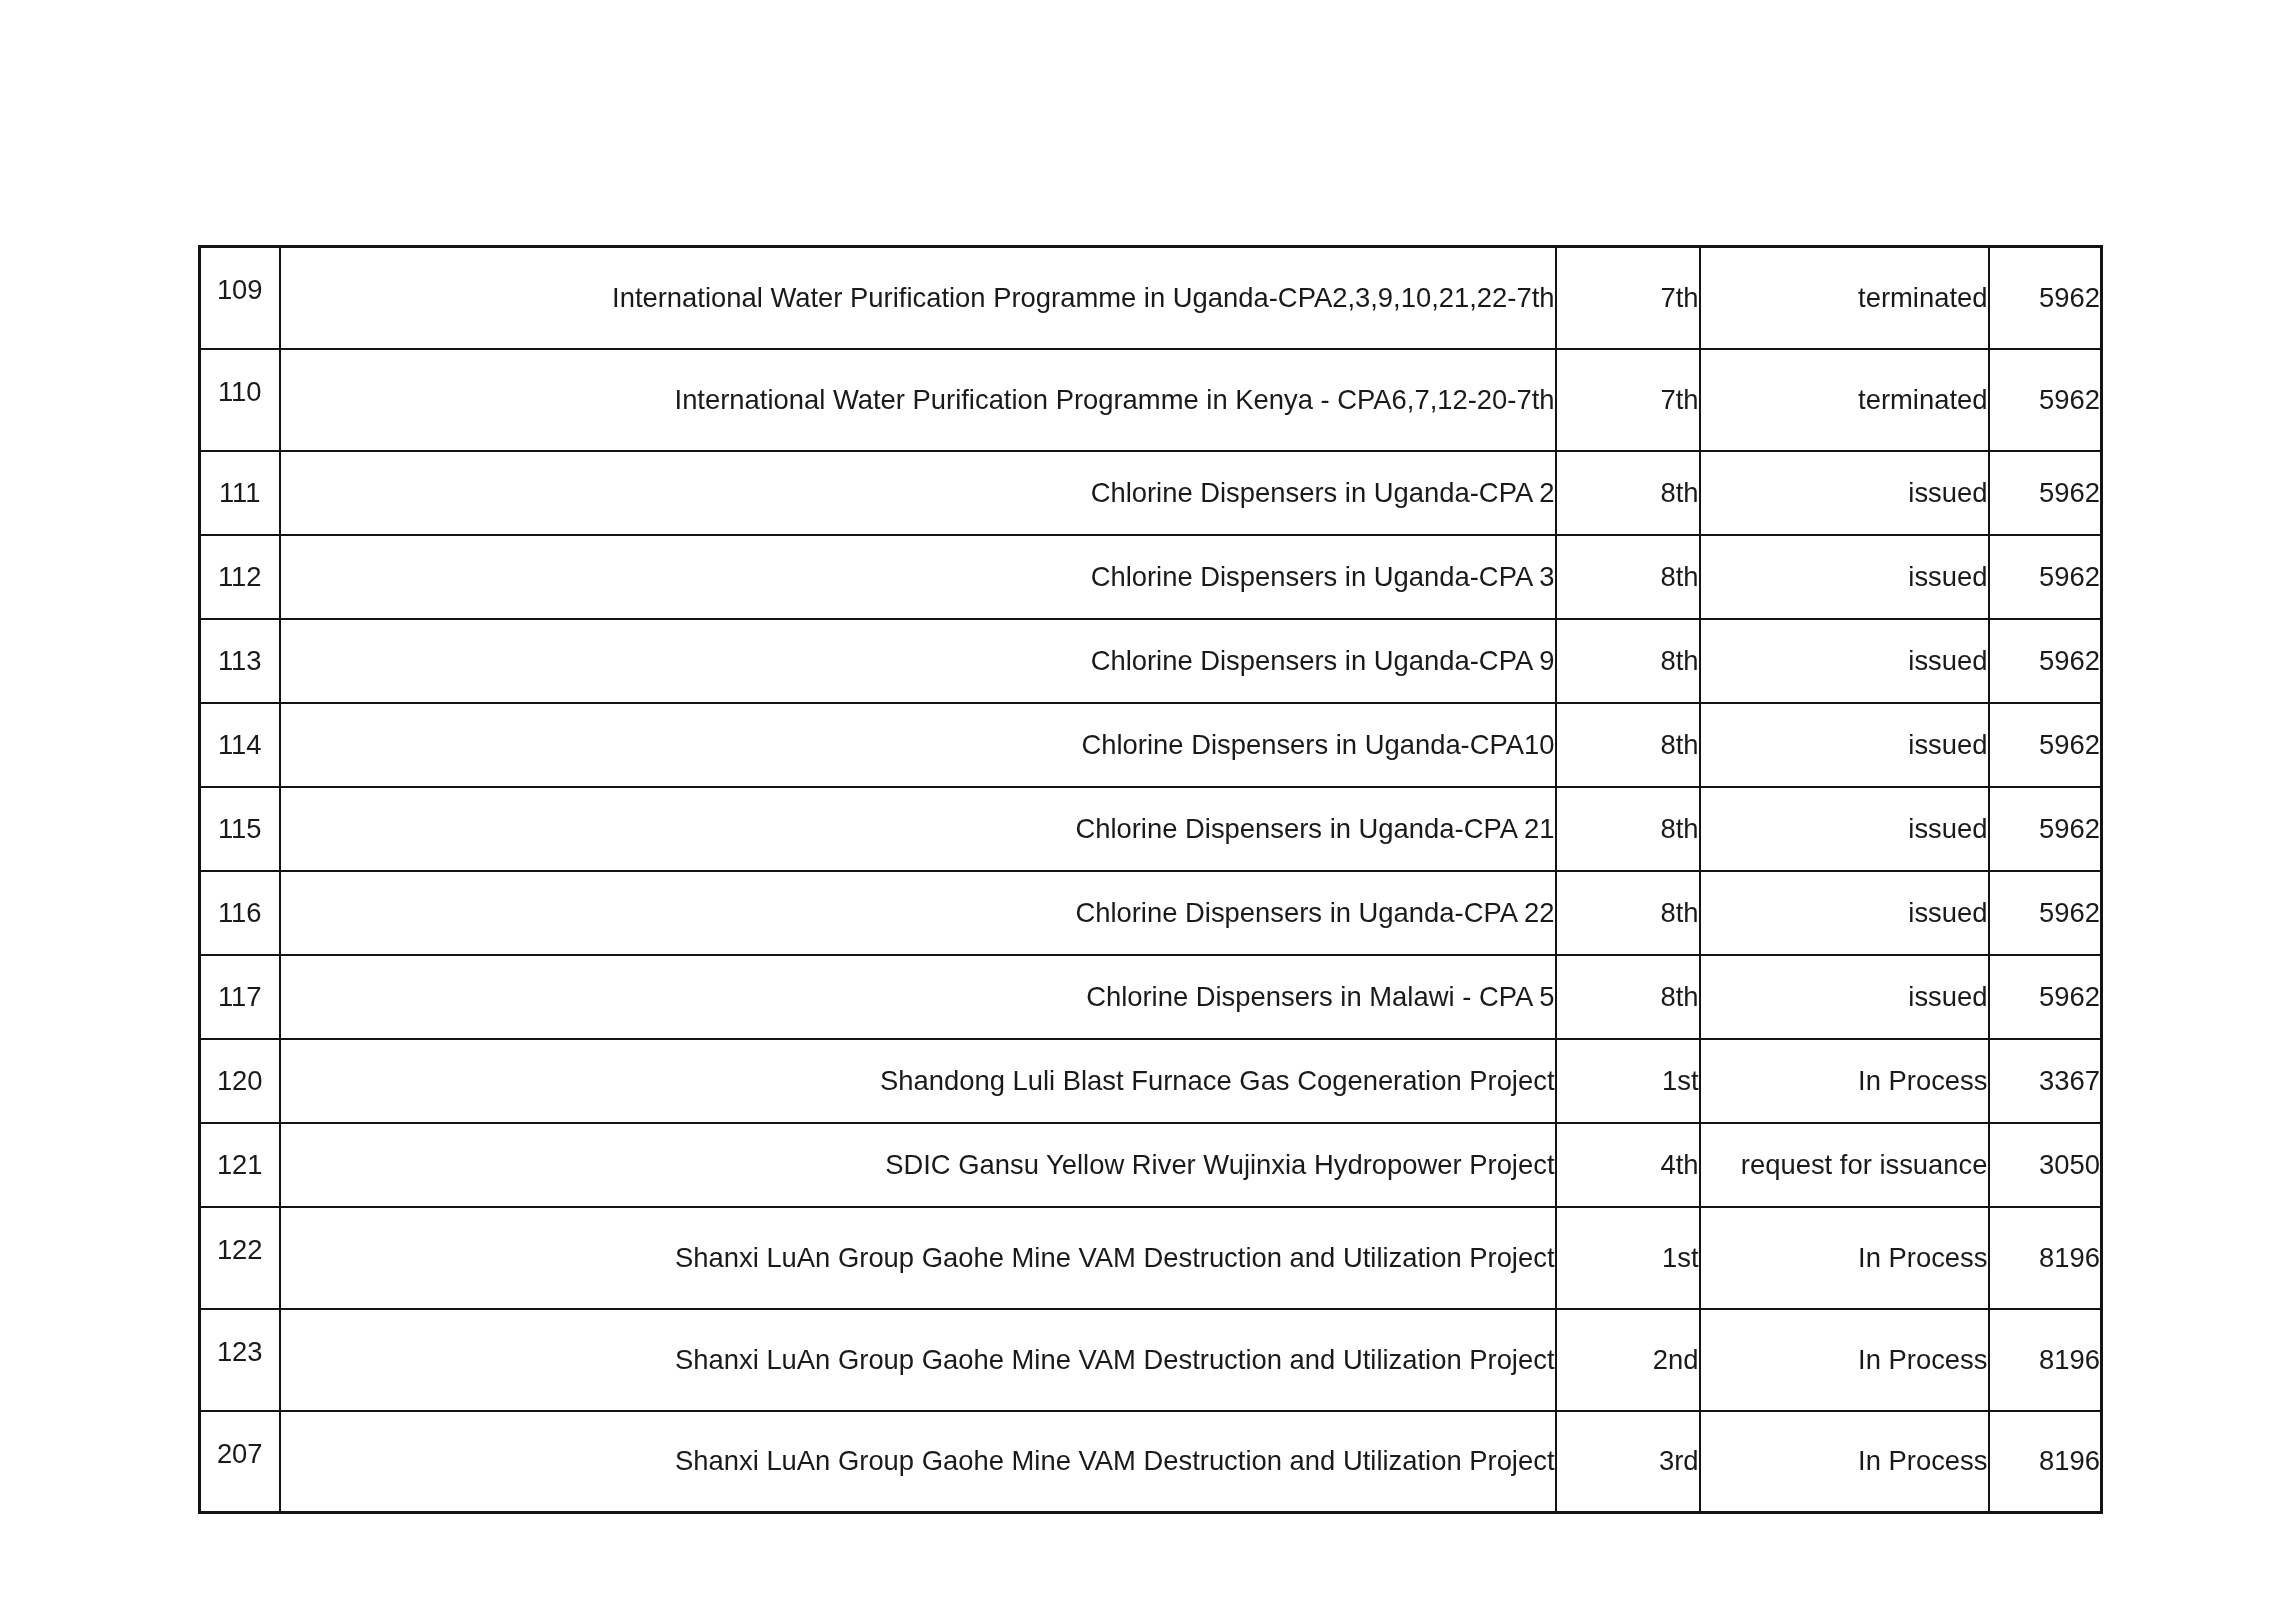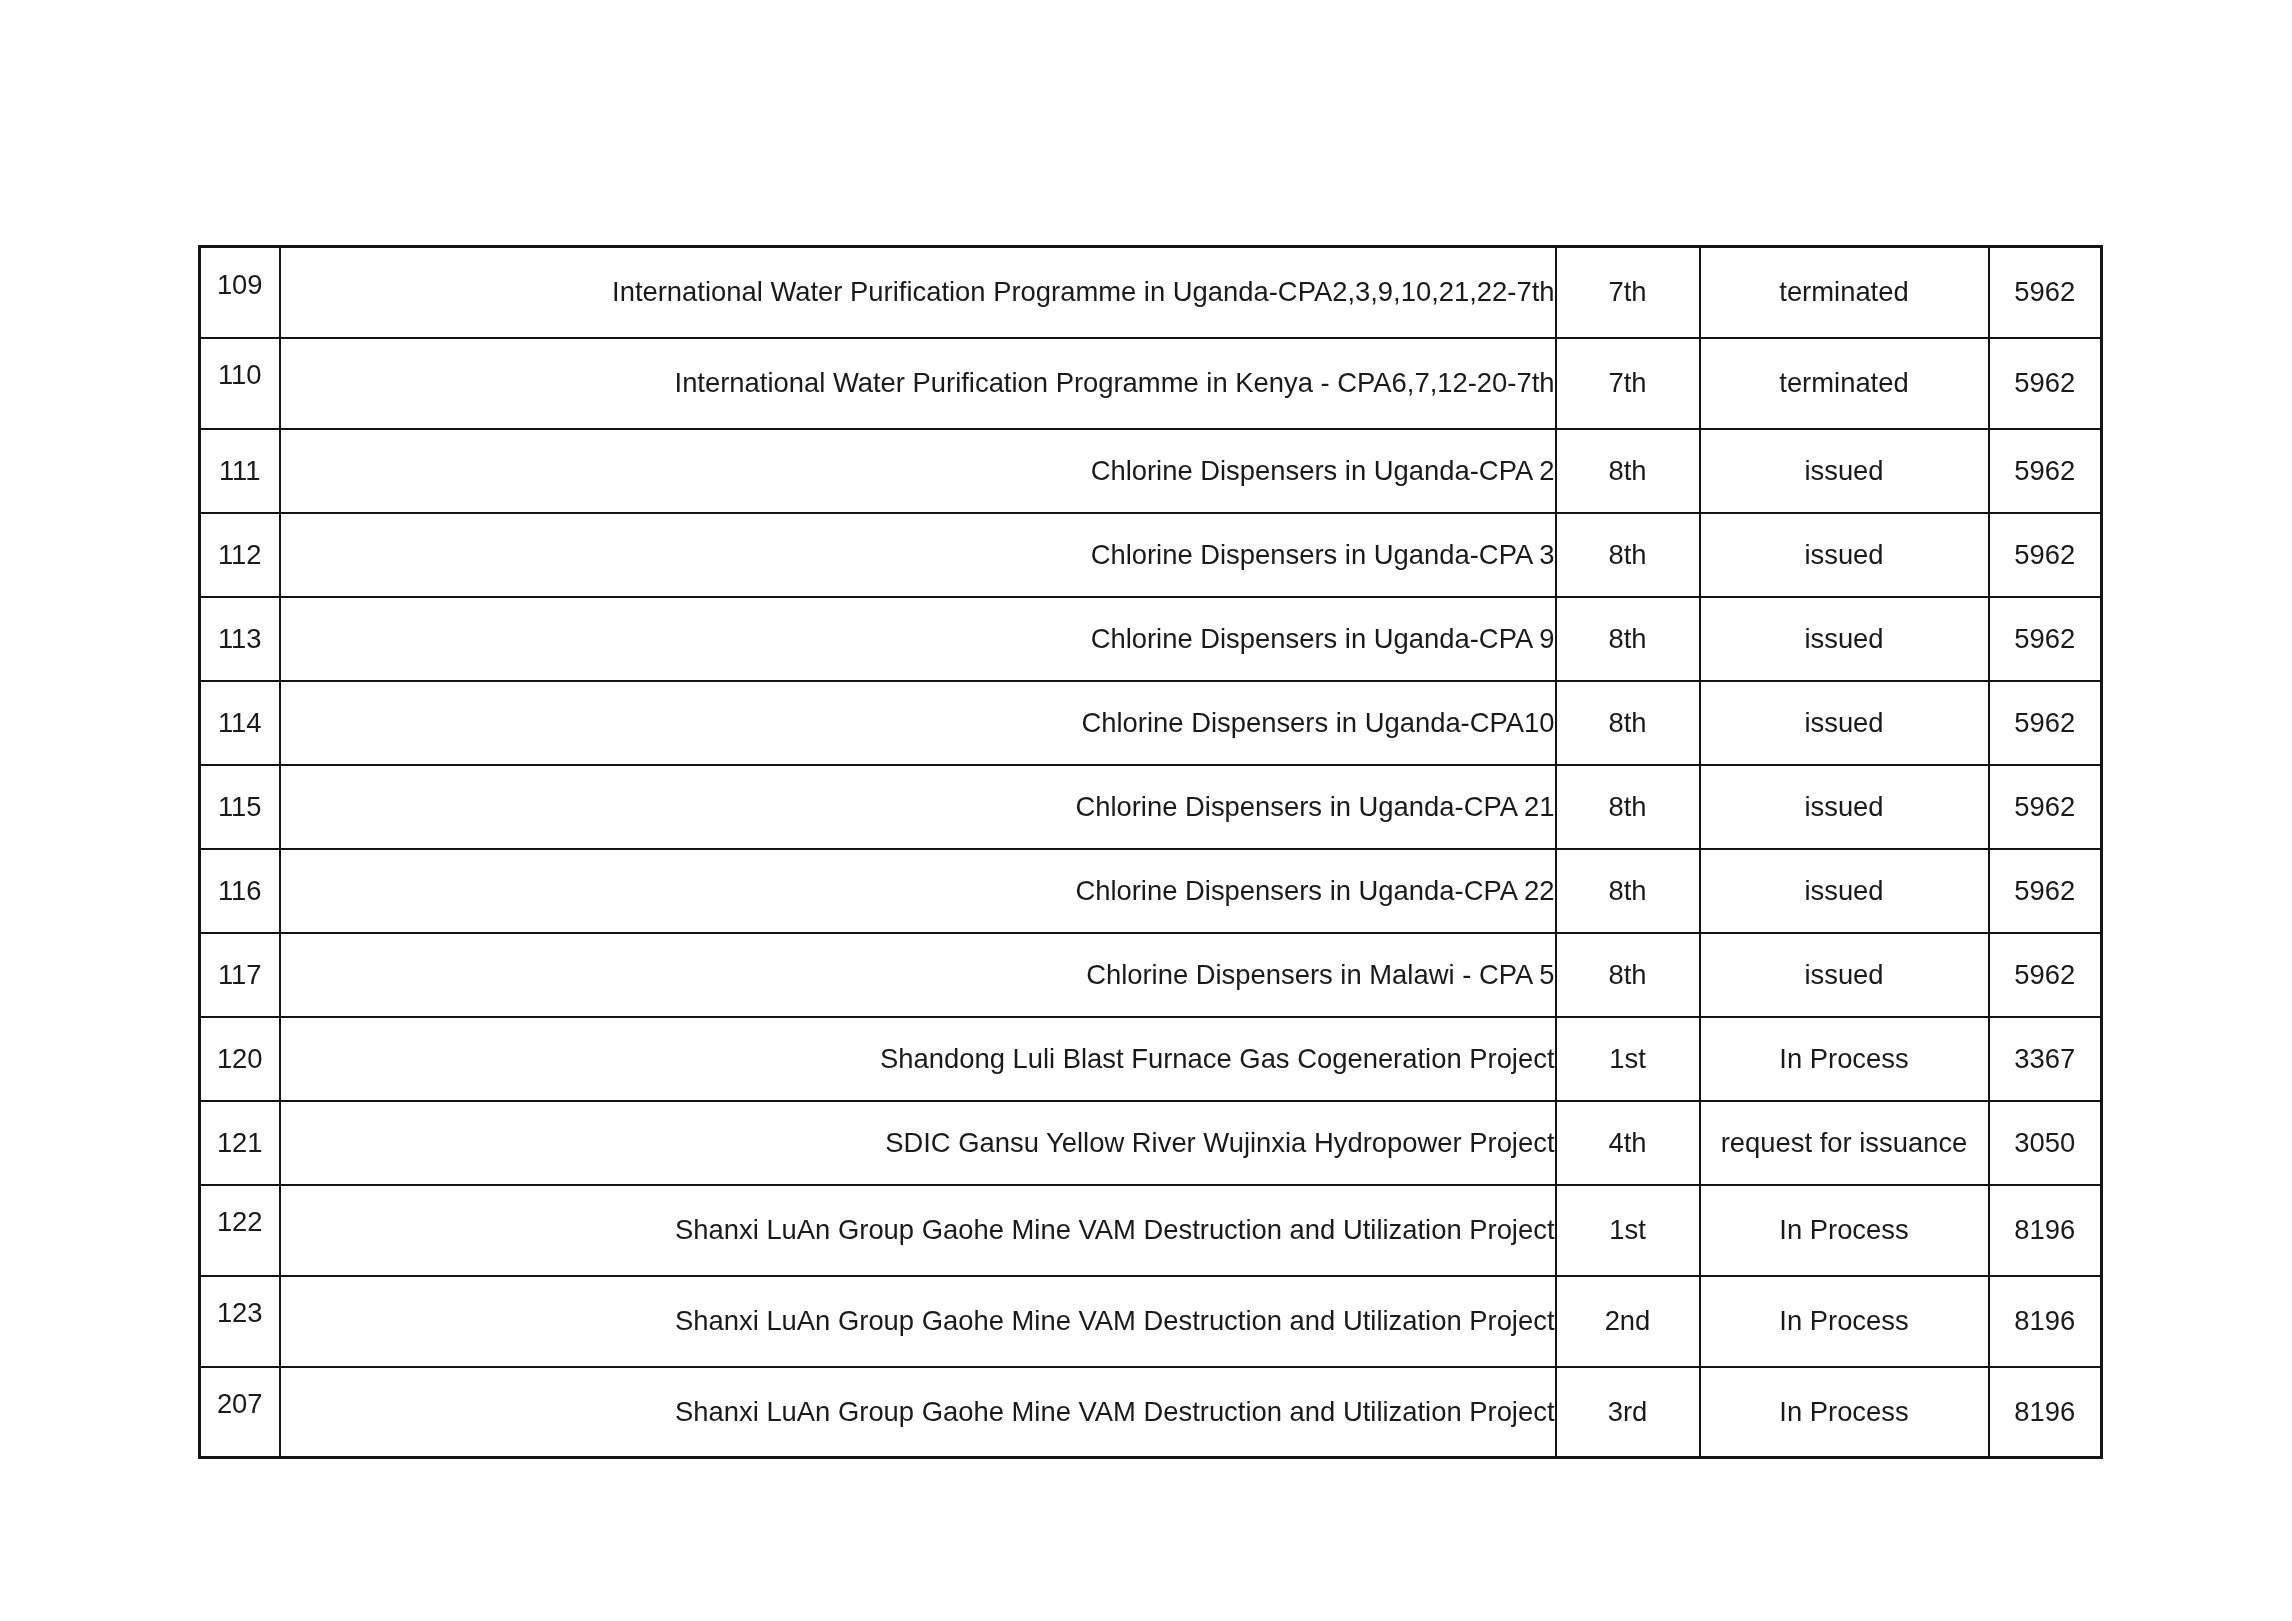--- a/index.html
+++ b/index.html
@@ -21,21 +21,21 @@
     left: 198px;
     top: 245px;
     border-collapse: collapse;
     table-layout: fixed;
     border: 3.9px solid #141414;
   }
   table.projects tr {
     height: 84px;
   }
   table.projects tr.tall {
-    height: 91px;
+    height: 102px;
   }
   table.projects td {
     border: 2.9px solid #141414;
     vertical-align: middle;
     font-size: 27.4px;
     line-height: 1.15;
     white-space: nowrap;
     overflow: hidden;
     padding: 0;
     background: #ffffff;
@@ -43,21 +43,21 @@
   td.num {
     text-align: center;
     font-size: 26.5px;
   }
   td.name {
     text-align: right;
     padding-left: 16.7px;
     padding-right: 7.8px;
   }
   td.round, td.status, td.value {
-    text-align: center;
+    text-align: right;
     padding-left: 3.9px;
     padding-right: 3.9px;
   }
   tr.tall td.num span {
     position: relative;
     top: -7.8px;
     display: inline-block;
   }
 </style>
 </head>

